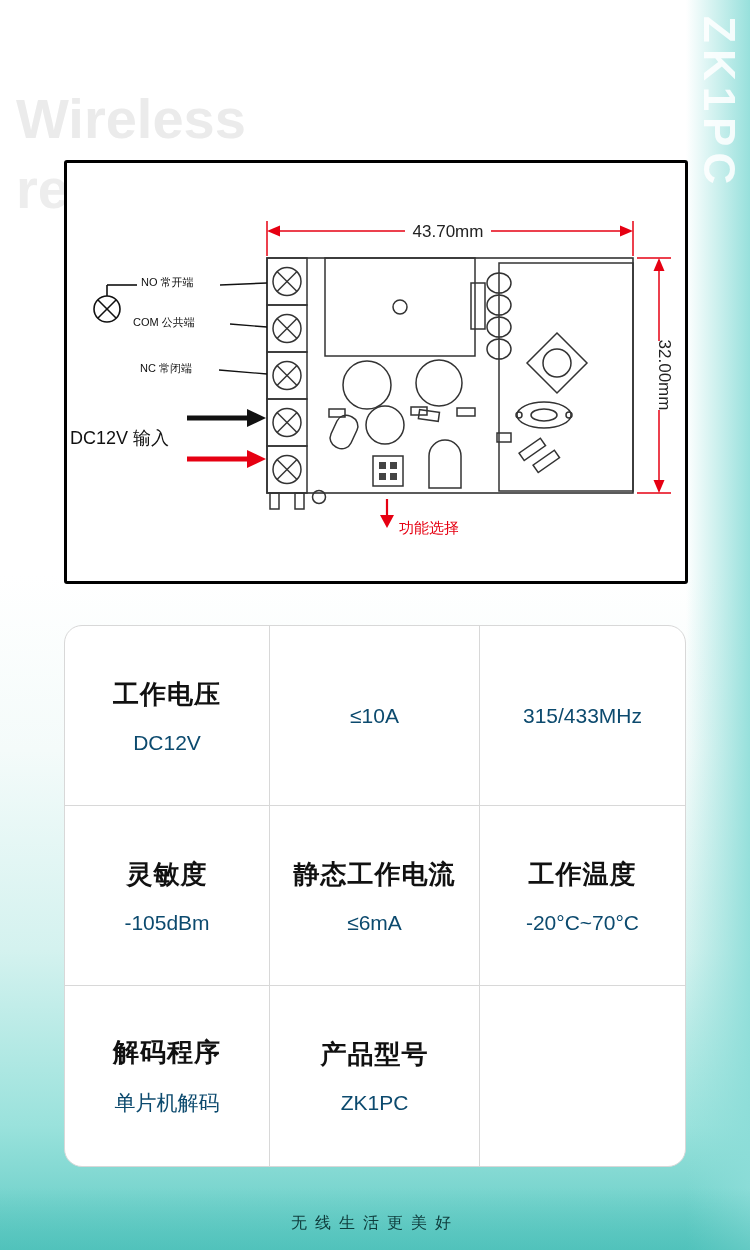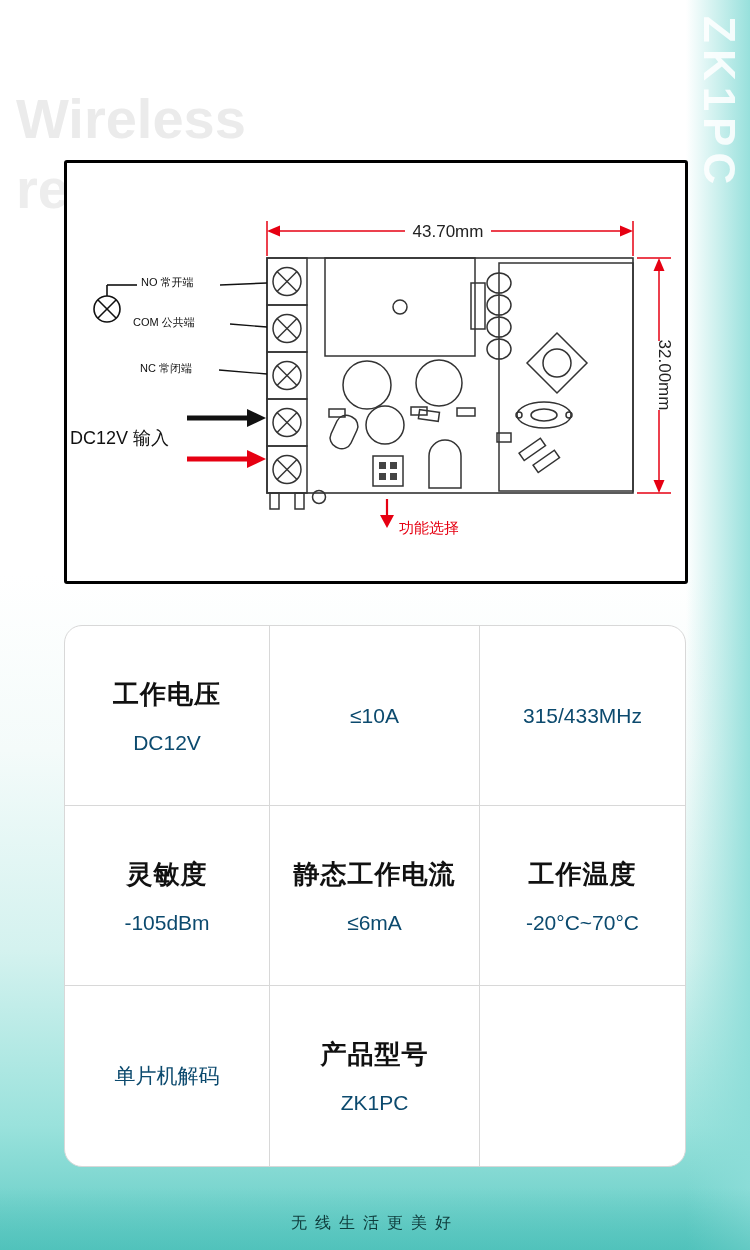--- a/index.html
+++ b/index.html
@@ -200,20 +200,21 @@
     </div>
     <div class="cell">
       <div class="cell-label">静态工作电流</div>
       <div class="cell-value">≤6mA</div>
     </div>
     <div class="cell">
       <div class="cell-label">工作温度</div>
       <div class="cell-value">-20°C~70°C</div>
     </div>
     <div class="cell">
+      <div class="cell-label">解码程序</div>
       <div class="cell-value">单片机解码</div>
     </div>
     <div class="cell">
       <div class="cell-label">产品型号</div>
       <div class="cell-value">ZK1PC</div>
     </div>
   </div>
 
   <div class="footer-band"></div>
   <div class="footer-text">无线生活更美好</div>

